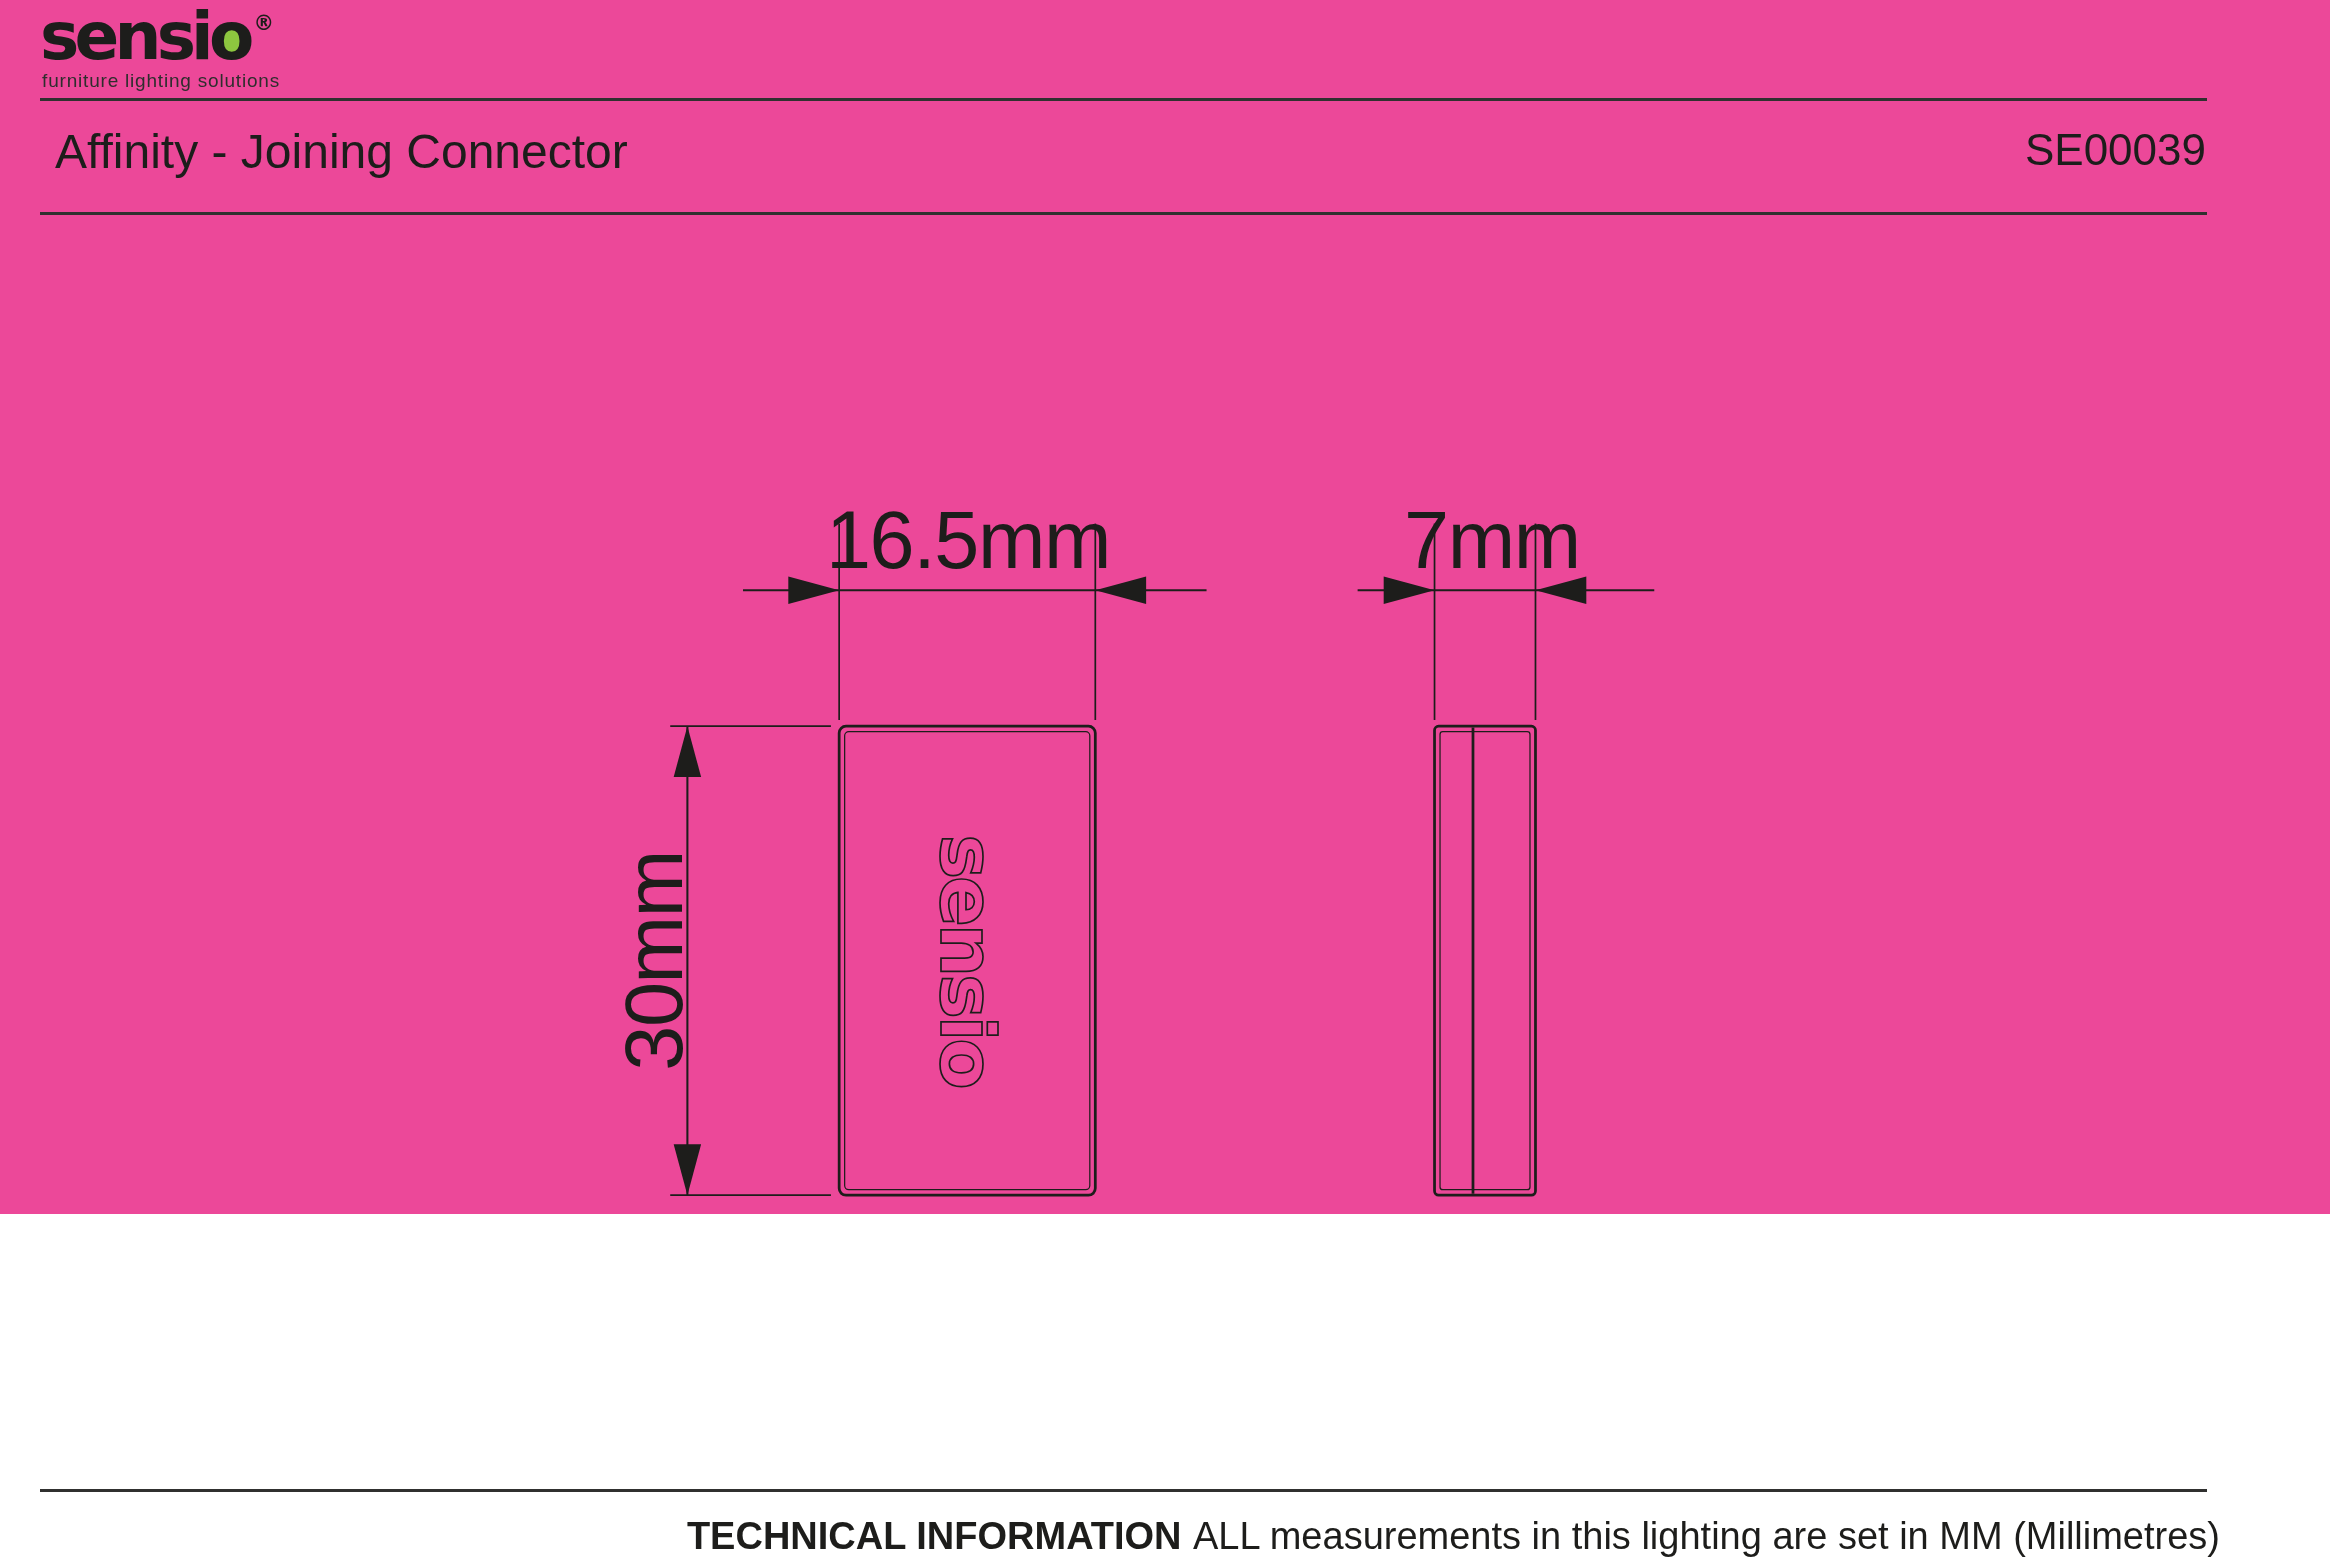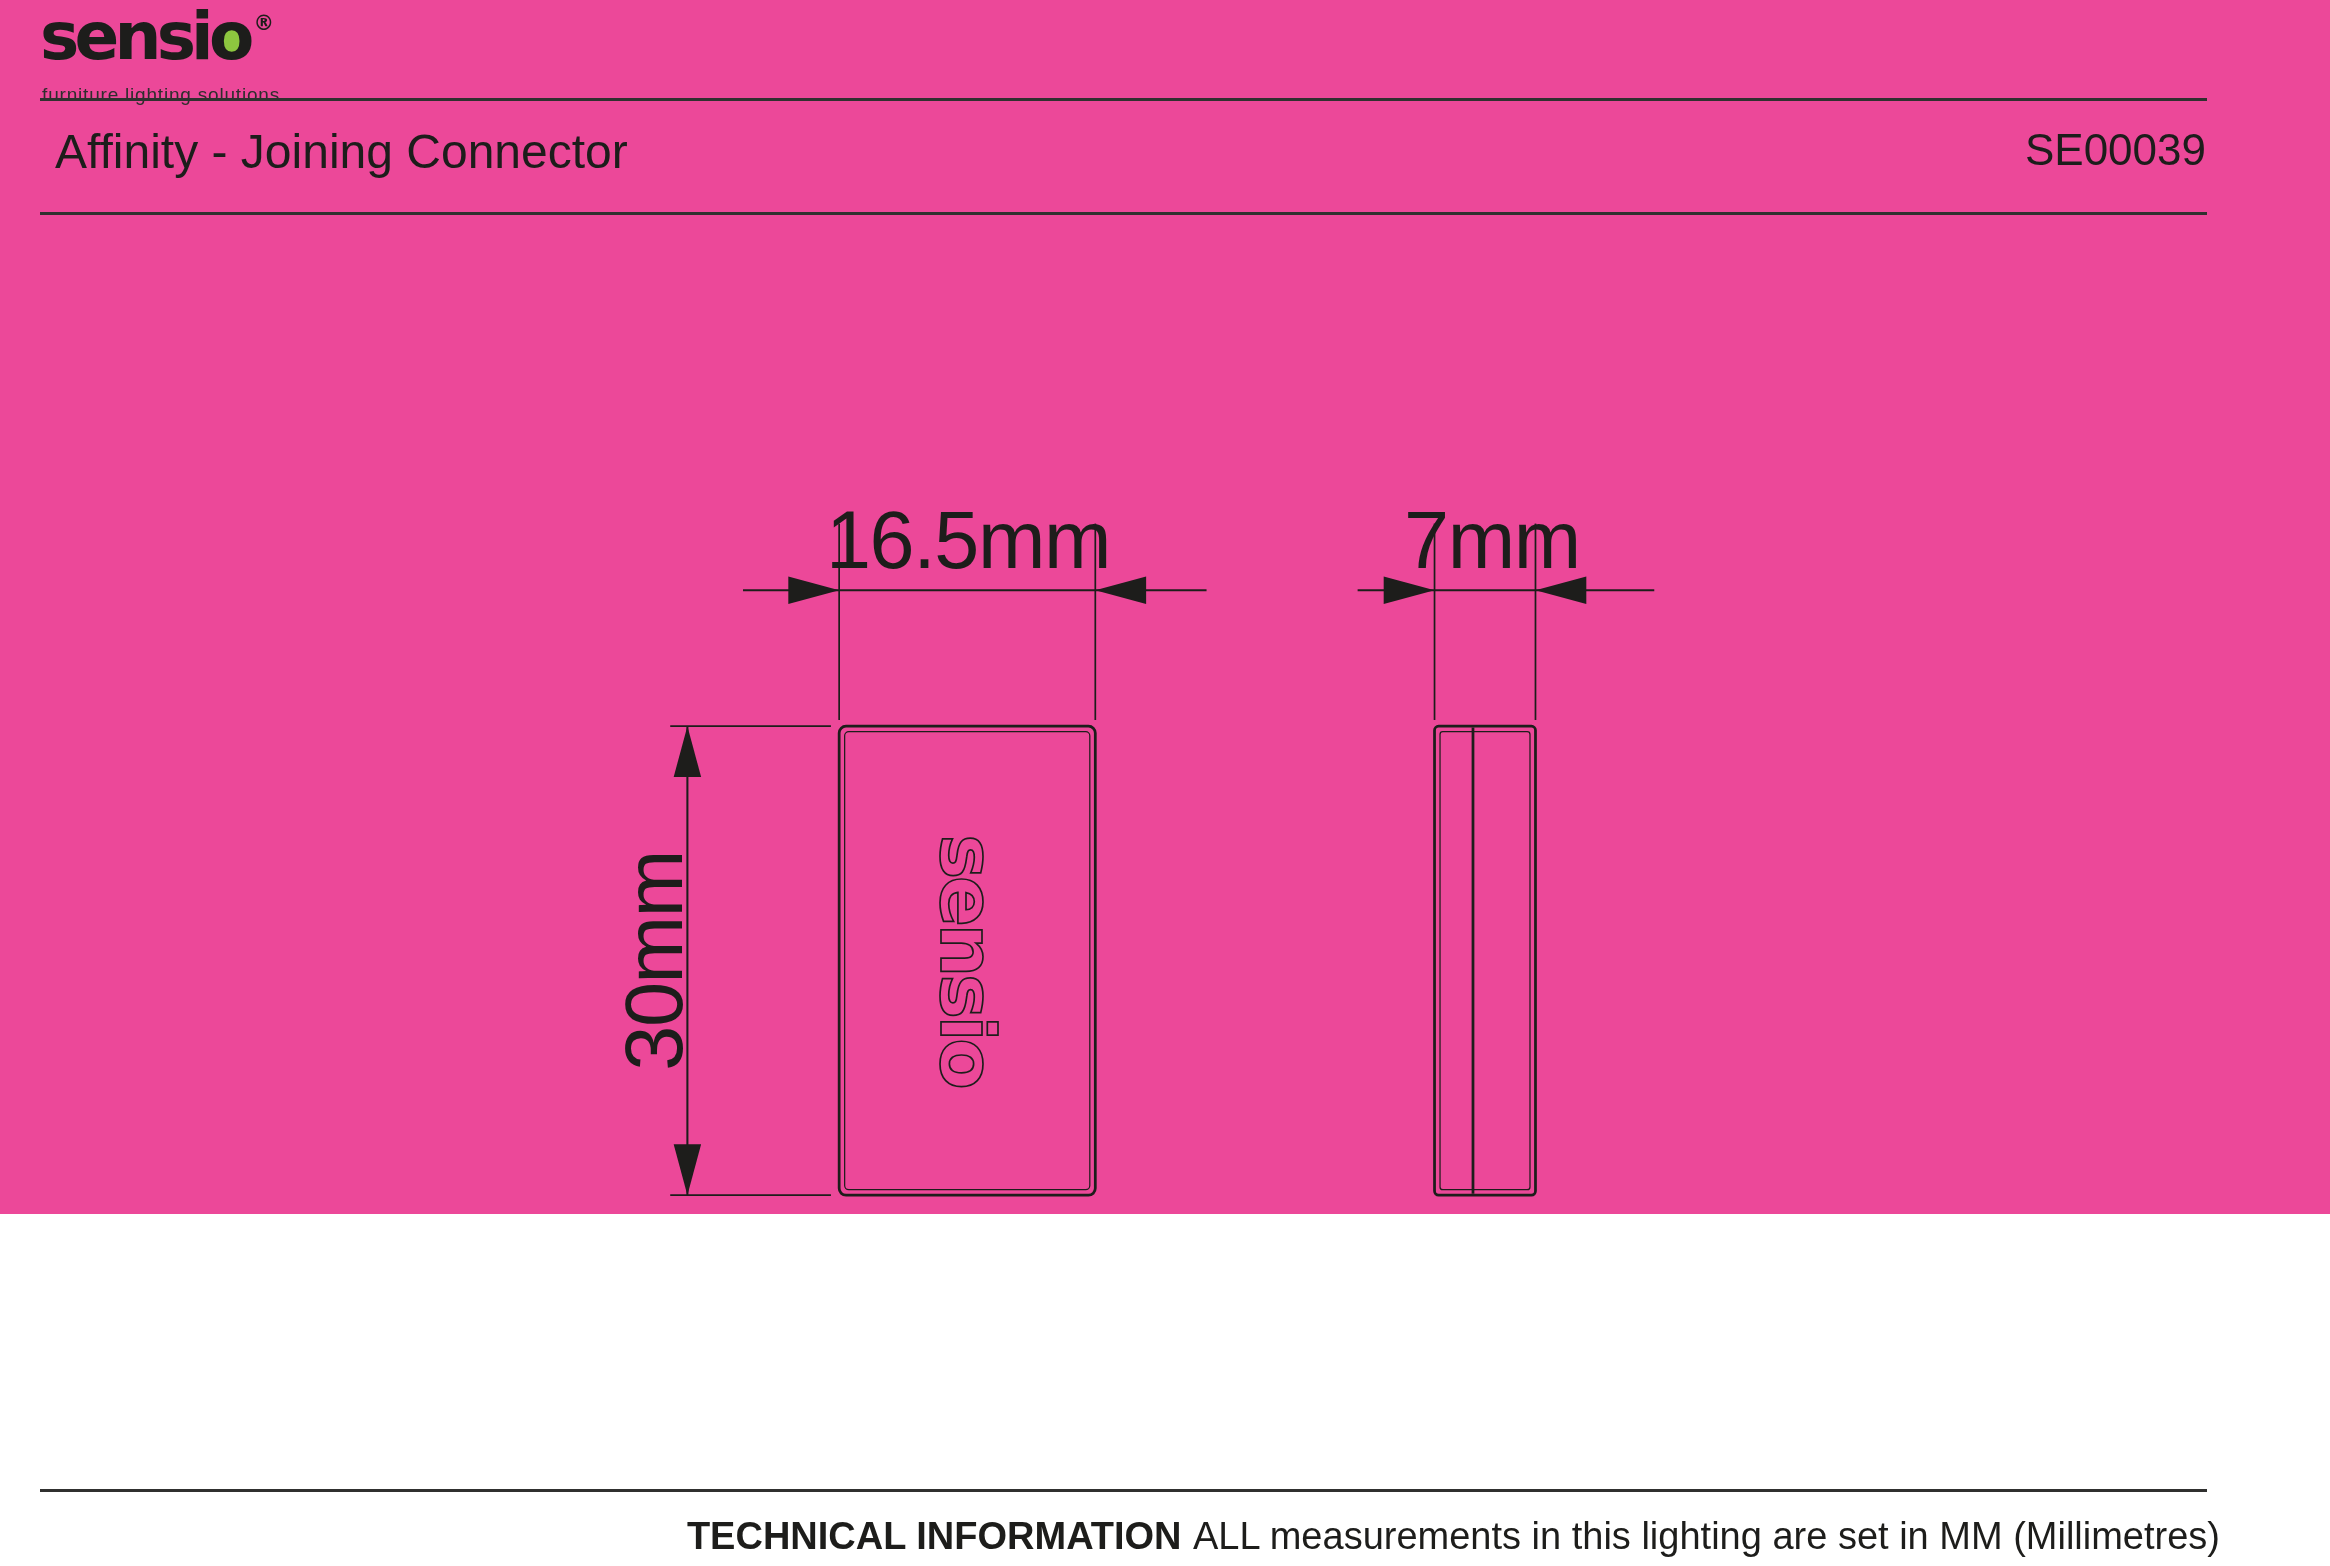--- a/index.html
+++ b/index.html
@@ -11,21 +11,21 @@
   .brand { position:absolute; left:40px; top:5.5px; }
   .wordmark { font-family:"DejaVu Sans", sans-serif; font-weight:800; font-size:66px;
               line-height:0.95; letter-spacing:-4.8px; color:#1d1d1b; white-space:nowrap; }
   .o-wrap { position:relative; display:inline-block; }
   .o-wrap::before { content:""; position:absolute; left:53%; top:56%;
                     transform:translate(-50%,-50%); width:22px; height:32px;
                     background:#8dc63f; border-radius:50%; z-index:0; }
   .o-letter { position:relative; z-index:1; }
   .reg-mark { font-size:20.6px; font-weight:700; vertical-align:29px; letter-spacing:0;
               margin-left:4.1px; font-family:"DejaVu Sans", sans-serif; }
-  .tagline { font-size:19px; letter-spacing:0.8px; color:#2e2e2d; margin-top:16px; margin-left:2.1px; }
+  .tagline { font-size:19px; letter-spacing:0.8px; color:#2e2e2d; margin-top:2px; margin-left:2.1px; }
 
   .rule { position:absolute; left:40px; width:2167px; height:2.7px; background:#30302f; }
   .rule-1 { top:98px; }
   .rule-2 { top:212px; }
   .rule-footer { top:1489px; }
 
   .doc-title { position:absolute; left:55px; top:128px; font-size:48px; line-height:1;
                font-weight:400; color:#1d1d1b; letter-spacing:0; }
   .doc-code  { position:absolute; right:124px; top:128px; font-size:44px; line-height:1;
                font-weight:400; color:#1d1d1b; }

